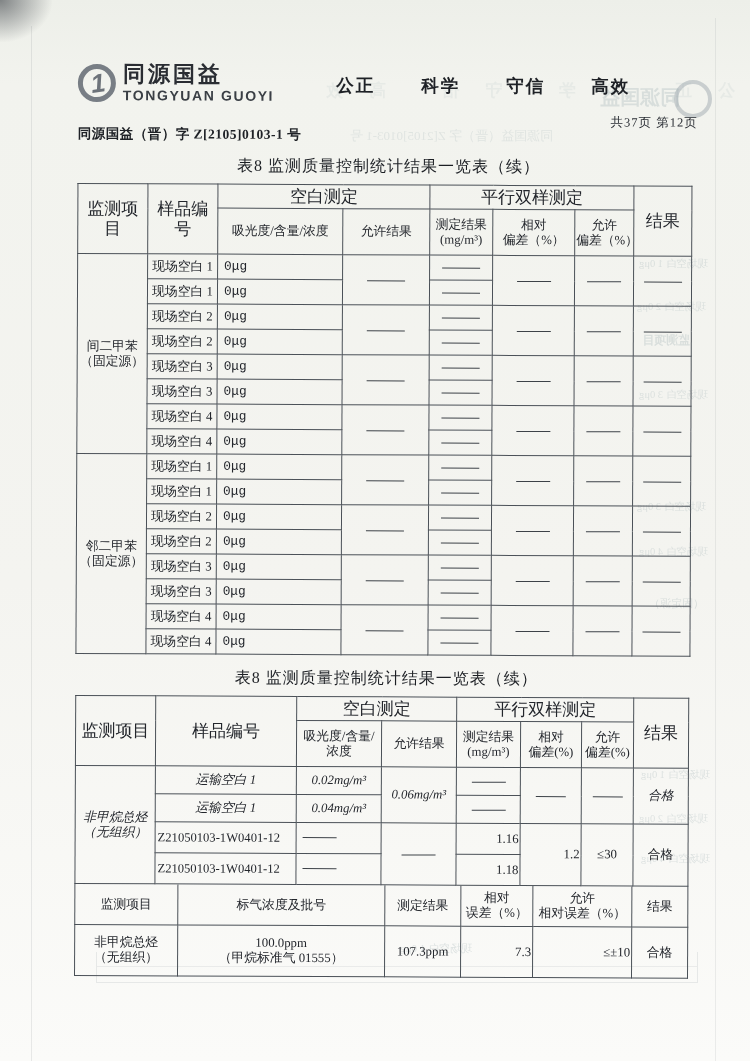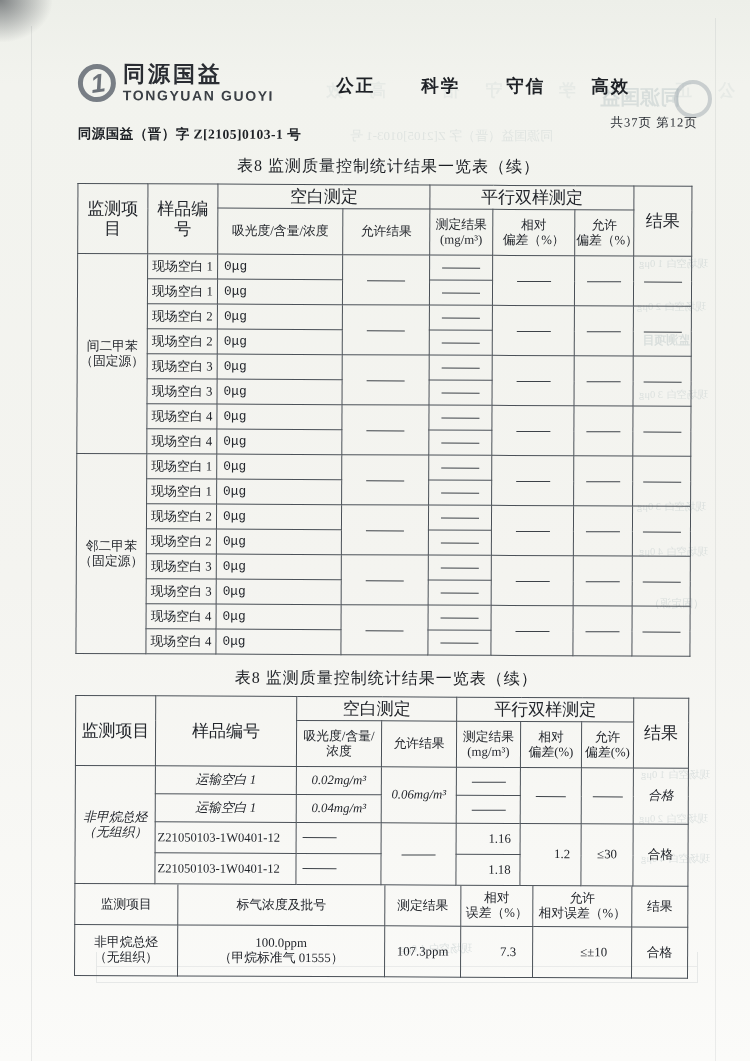--- a/index.html
+++ b/index.html
@@ -44,21 +44,21 @@
   .t3 td{border-top-width:0;}
   .hgroup td{height:23px;font-size:17px;text-align:center;}
   .hsub td{height:45px;}
   .t1 tr.data td{height:24px;}
   .t2 tr.d1 td{height:27px;font-style:italic;}
   .t2 tr.d2 td{height:30px;margin-top:36px;}
   .t3 tr.hdr td{height:40px;}
   .t3 tr.data td{height:50px;}
   td.val{text-align:left;padding-left:6px;font-family:Liberation Mono, monospace;}
   td.idcell{text-align:left;padding-left:2px;font-size:12.6px;white-space:nowrap;}
-  td.lft{text-align:center;padding-left:24px;}
+  td.lft{text-align:right;padding-left:24px;}
   .nw{white-space:nowrap;}
   .dash{display:inline-block;border-top:1.6px solid #3d4248;vertical-align:middle;}
   .d30{width:30px;} .d34{width:34px;} .d38{width:38px;}
 
   
   .ghost{position:absolute;transform:scaleX(-1);color:#9fb0b3;filter:blur(.5px);
     font-family:"Liberation Serif","DejaVu Serif",serif;white-space:nowrap;pointer-events:none;}
   .ghost-logo-ring{position:absolute;top:80px;right:38px;width:30px;height:30px;border-radius:50%;
     border:4px solid rgba(150,162,168,.45);filter:blur(.6px);}
   .ghost-grid{position:absolute;left:96px;top:952px;width:600px;height:30px;

